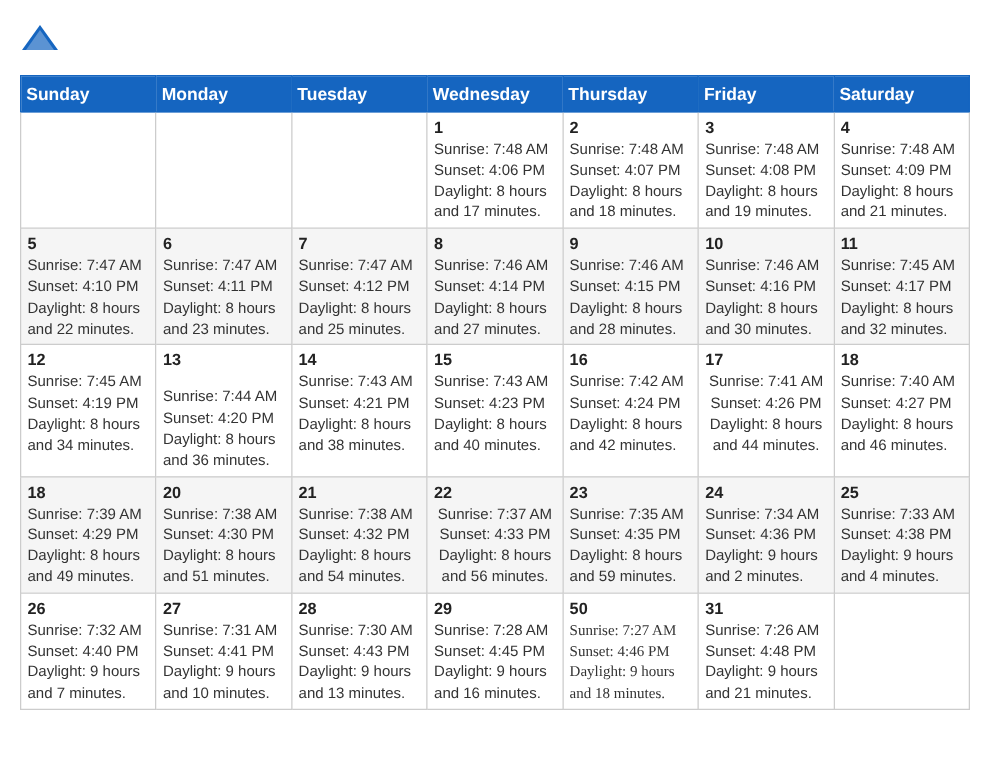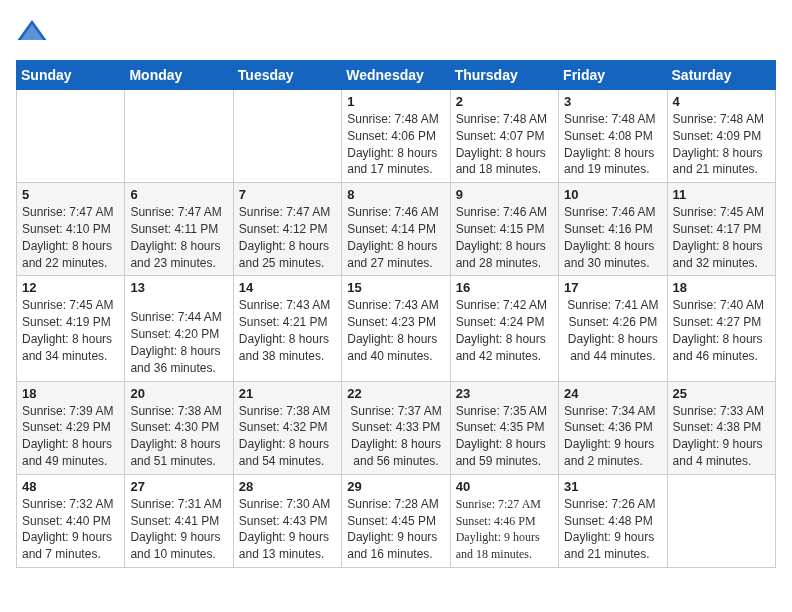--- a/index.html
+++ b/index.html
@@ -277,21 +277,21 @@
         </td>
         <td>
           <div class="day-num">25</div>
           <div class="day-info" style="white-space: pre-line;">Sunrise: 7:33 AM
 Sunset: 4:38 PM
 Daylight: 9 hours and 4 minutes.</div>
         </td>
       </tr>
       <tr>
         <td>
-          <div class="day-num">48</div>
+          <div class="day-num">26</div>
           <div class="day-info" style="white-space: pre-line;">Sunrise: 7:32 AM
 Sunset: 4:40 PM
 Daylight: 9 hours and 7 minutes.</div>
         </td>
         <td>
           <div class="day-num">27</div>
           <div class="day-info" style="white-space: pre-line;">Sunrise: 7:31 AM
 Sunset: 4:41 PM
 Daylight: 9 hours and 10 minutes.</div>
         </td>
@@ -301,21 +301,21 @@
 Sunset: 4:43 PM
 Daylight: 9 hours and 13 minutes.</div>
         </td>
         <td>
           <div class="day-num">29</div>
           <div class="day-info" style="white-space: pre-line;">Sunrise: 7:28 AM
 Sunset: 4:45 PM
 Daylight: 9 hours and 16 minutes.</div>
         </td>
         <td>
-          <div class="day-num">40</div>
+          <div class="day-num">50</div>
           <div class="day-info" style="white-space: pre-line; font-family: Liberation Serif, serif;">Sunrise: 7:27 AM
 Sunset: 4:46 PM
 Daylight: 9 hours and 18 minutes.</div>
         </td>
         <td>
           <div class="day-num">31</div>
           <div class="day-info" style="white-space: pre-line;">Sunrise: 7:26 AM
 Sunset: 4:48 PM
 Daylight: 9 hours and 21 minutes.</div>
         </td>

